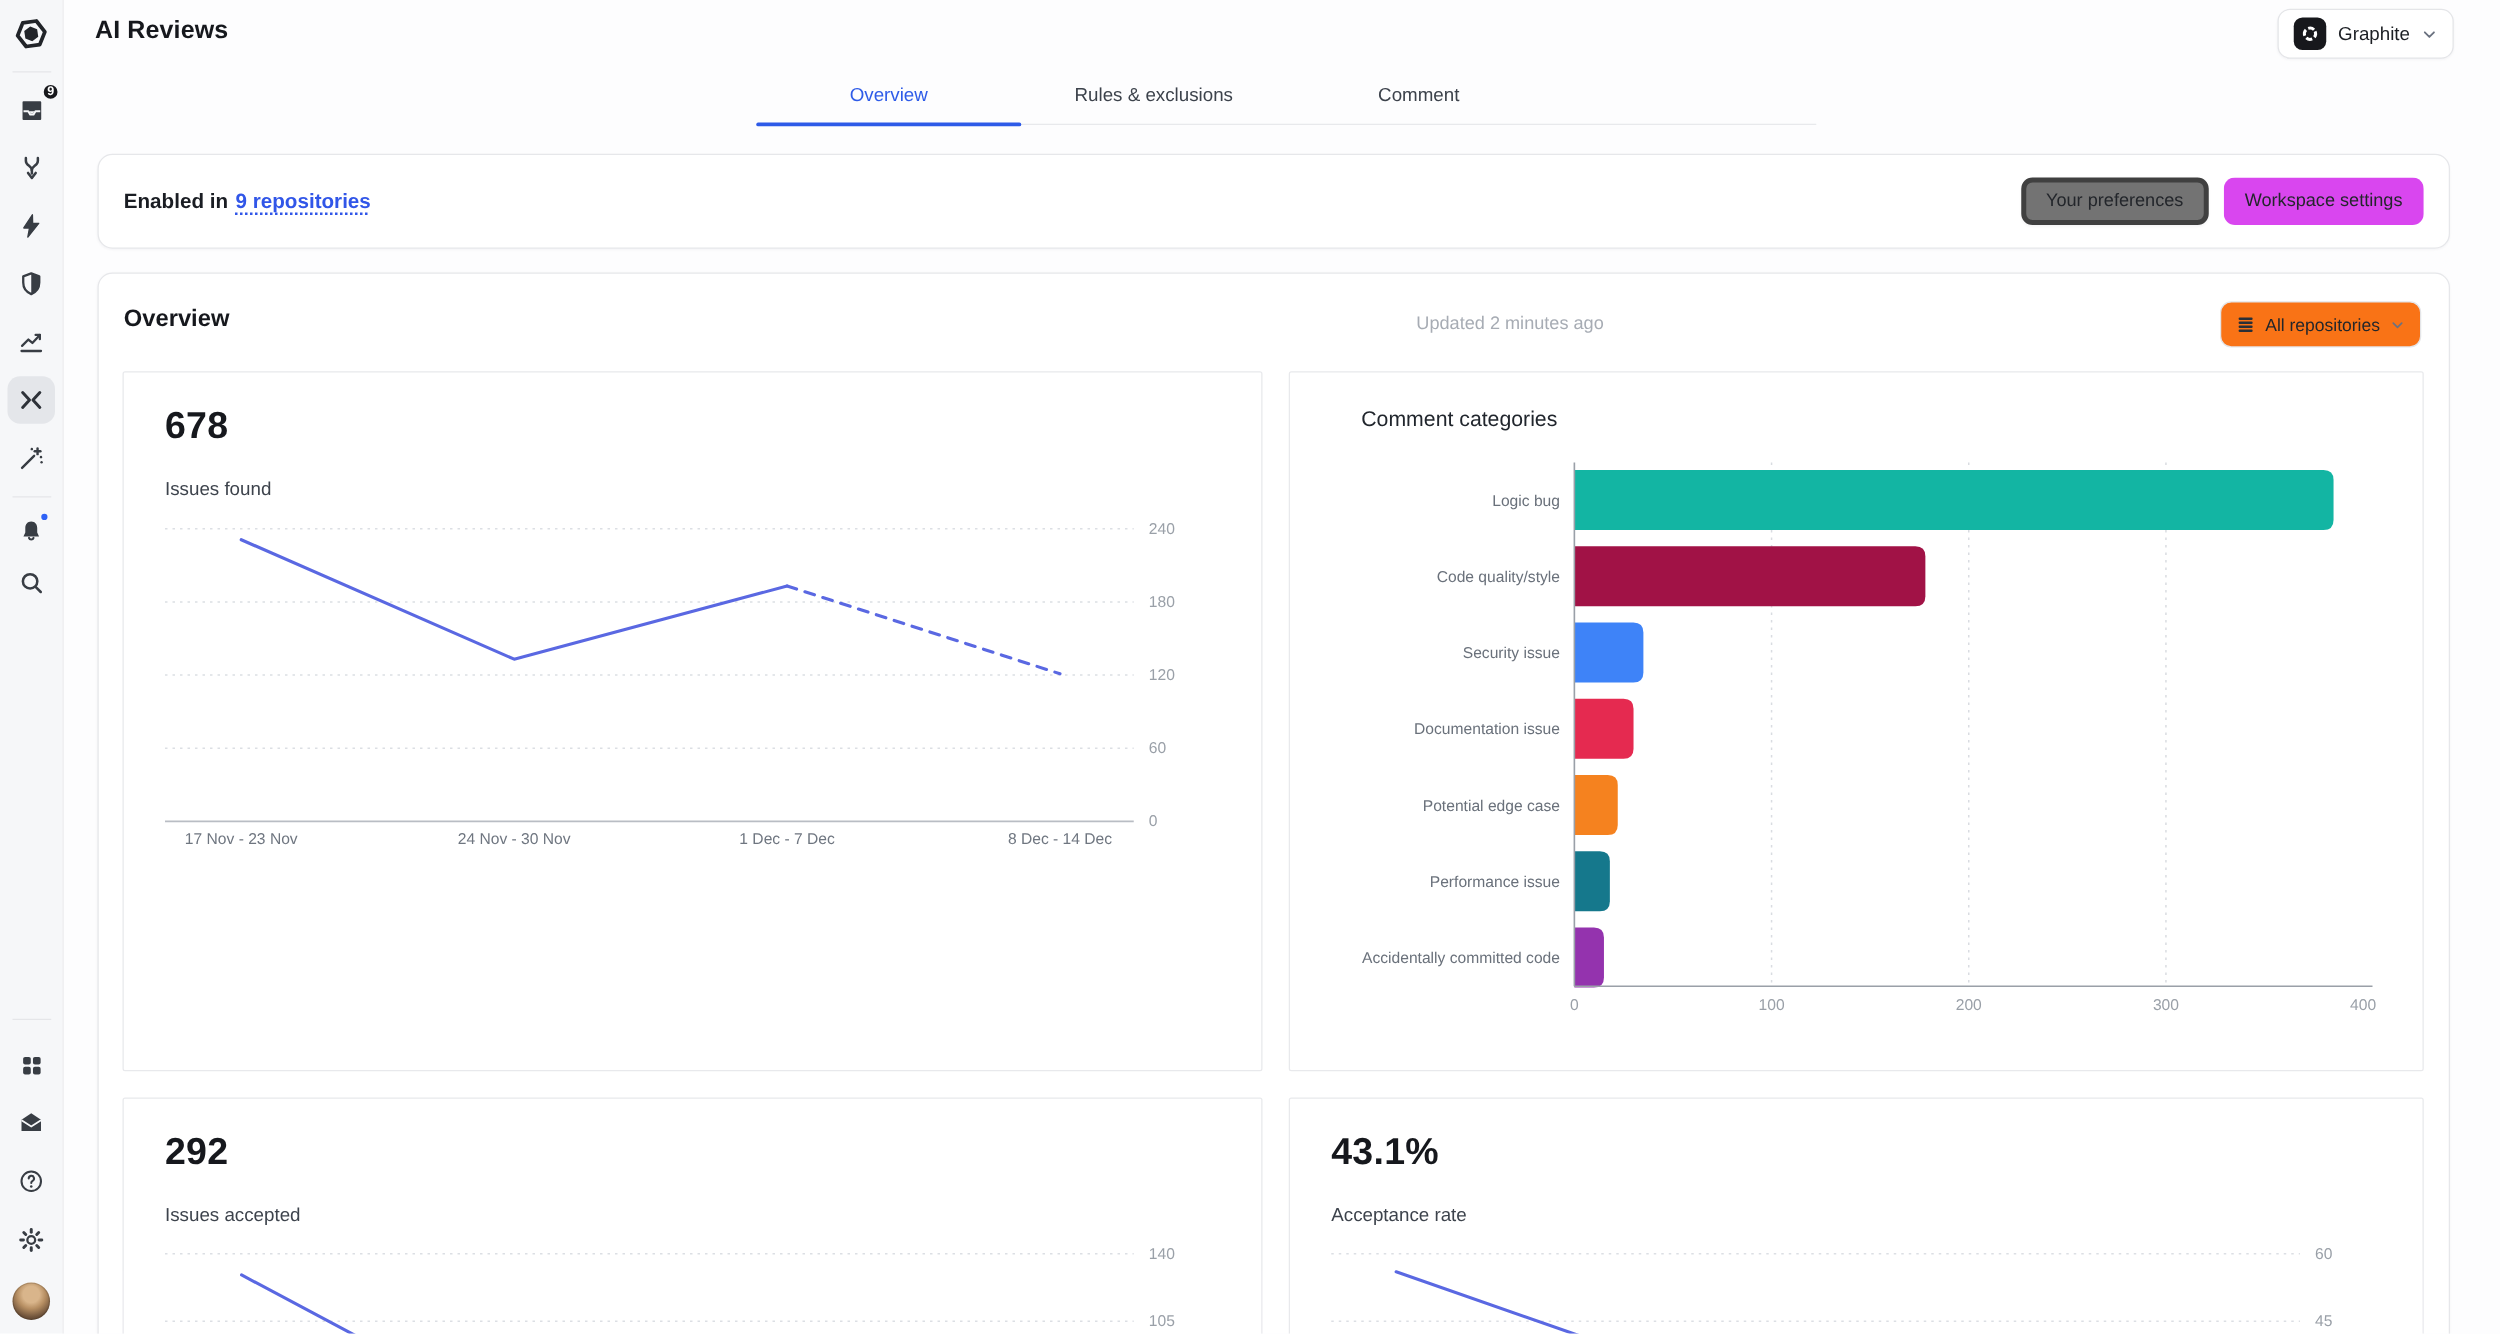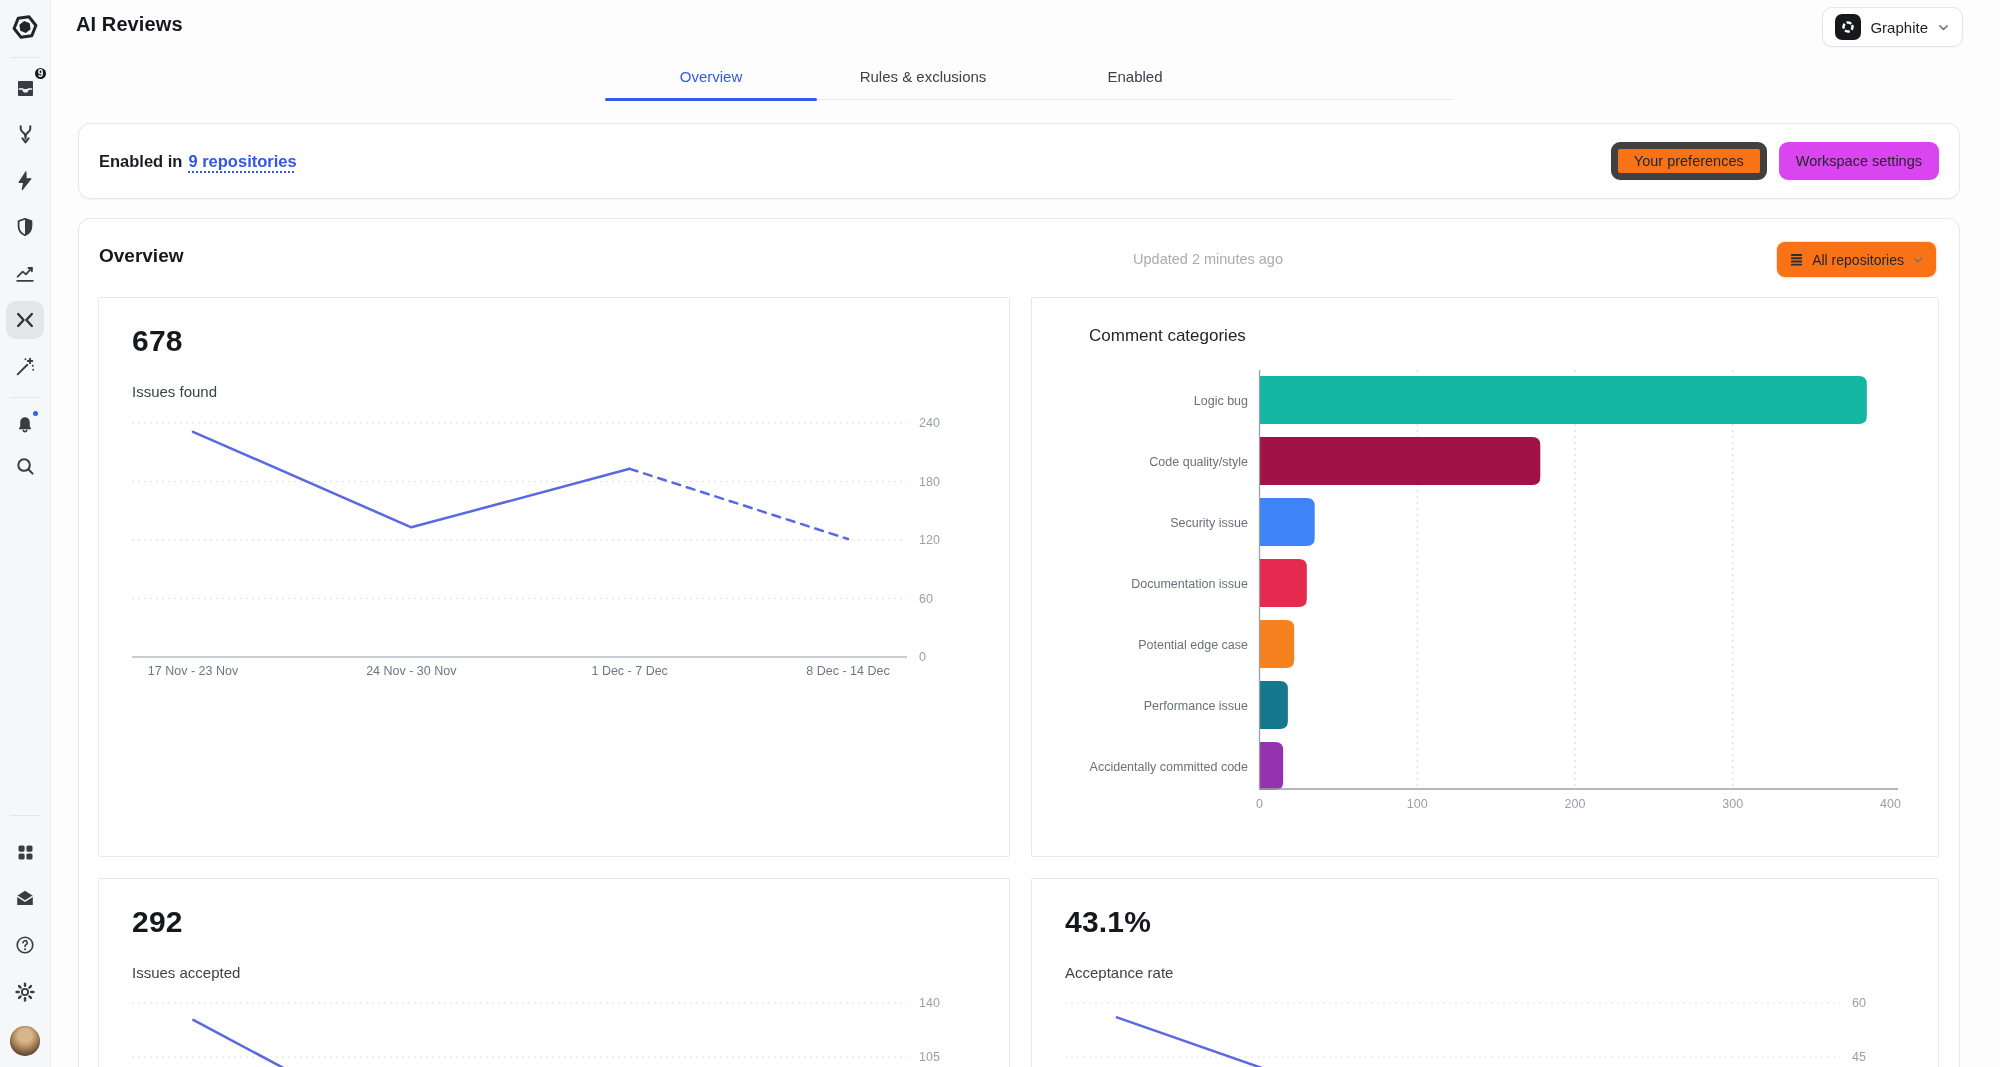--- a/index.html
+++ b/index.html
@@ -28,21 +28,21 @@
   .tab { width:212px; text-align:center; line-height:43px; font-size:15px; font-weight:500; color:#3c424b; cursor:pointer; position:relative; }
   .tab.active { color:#2e5be8; }
   .tab.active::after { content:""; position:absolute; left:0; right:0; bottom:-1.5px; height:2.5px; border-radius:2px; background:#2e5be8; }
 
   
   .banner { position:absolute; left:78px; top:123px; width:1882px; height:76px; background:#fff; border:1px solid #e6e7ea; border-radius:12px; display:flex; align-items:center; padding:0 20px; box-shadow:0 1px 2px rgba(16,24,40,.04); }
   .banner-text { font-size:16.5px; font-weight:700; color:#1a1d23; }
   .banner-link { color:#3156e8; text-decoration:underline dotted; text-decoration-thickness:1.5px; text-underline-offset:5px; cursor:pointer; margin-left:6px; }
   .banner-actions { margin-left:auto; display:flex; gap:12px; }
   .btn { height:38px; padding:0 16px; border-radius:9px; font-size:14.5px; font-weight:500; color:#23262b; display:flex; align-items:center; cursor:pointer; font-family:inherit; }
-  .btn.outline { background:#f97316; border:7px solid #404040; box-shadow:0 1px 2px rgba(16,24,40,.04);text-align:center; }
+  .btn.outline { background:#737373; border:4px solid #404040; box-shadow:0 1px 2px rgba(16,24,40,.04);text-align:center; }
   .btn.soft { background:#d946ef; border:1px solid transparent; }
 
   
   .overview-card { position:absolute; left:78px; top:218px; width:1882px; height:1000px; background:#fff; border:1px solid #e6e7ea; border-radius:12px; box-shadow:0 1px 2px rgba(16,24,40,.04); }
   .section-title { position:absolute; left:20px; top:26px; font-size:19px; font-weight:700; color:#16181d; }
   .updated { position:absolute; right:676px; top:22px; height:37px; line-height:37px; font-size:14.5px; color:#a7acb4; }
   .segmented { position:absolute; right:203px; top:22px; height:37px; display:flex; align-items:center; background:#fff; border:1px solid #e4e5e8; border-radius:9px; padding:2px; }
   .segment { height:31px; line-height:31px; padding:0 14px; font-size:14px; color:#272b32; border-radius:7px; cursor:pointer; white-space:nowrap; }
   .segment.selected { background:#eef0f2; }
   .repo-filter { position:absolute; right:22px; top:22px; height:37px; display:flex; align-items:center; gap:8px; padding:0 12px; background:#f97316; border:1px solid #e4e5e8; border-radius:9px; cursor:pointer; }
@@ -200,21 +200,21 @@
     </div>
     <span class="workspace-label">Graphite</span>
     <svg width="13" height="13" viewBox="0 0 16 16" fill="none" stroke="#6b7280" stroke-width="1.8" stroke-linecap="round" stroke-linejoin="round">
       <path d="M3.5,6 L8,10.5 L12.5,6"></path>
     </svg>
   </div>
 
   <div class="tabs">
     <div class="tab active">Overview</div>
     <div class="tab">Rules &amp; exclusions</div>
-    <div class="tab">Enabled</div>
+    <div class="tab">Comment</div>
   </div>
 
   <div class="banner">
     <span class="banner-text">Enabled in</span>
     <span class="banner-text banner-link">9 repositories</span>
     <div class="banner-actions">
       <button class="btn outline">Your preferences</button>
       <button class="btn soft">Workspace settings</button>
     </div>
   </div>

